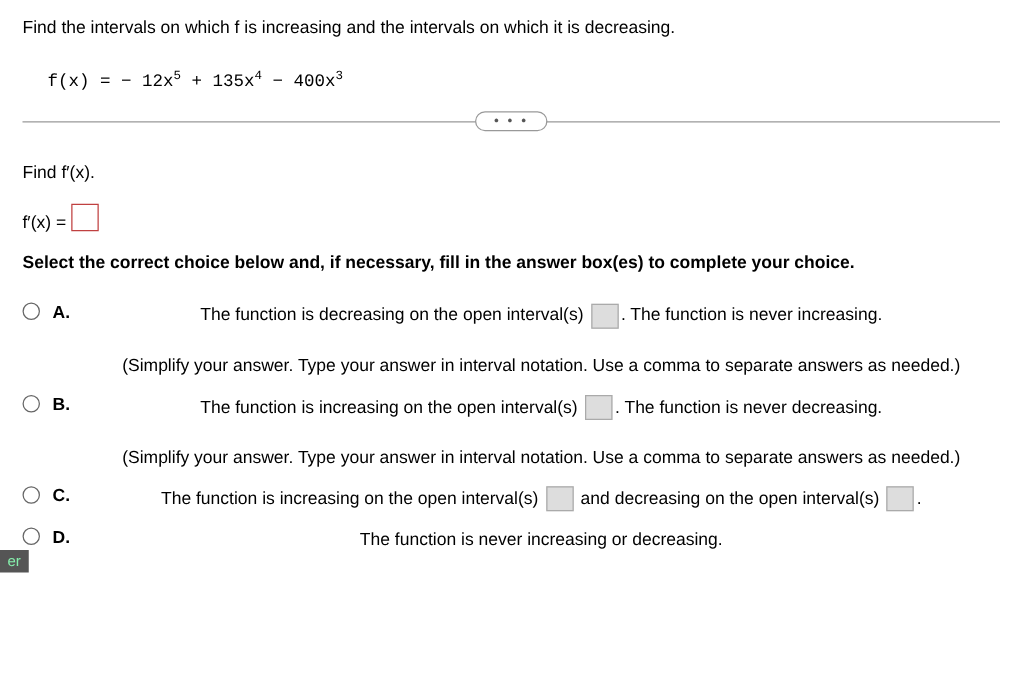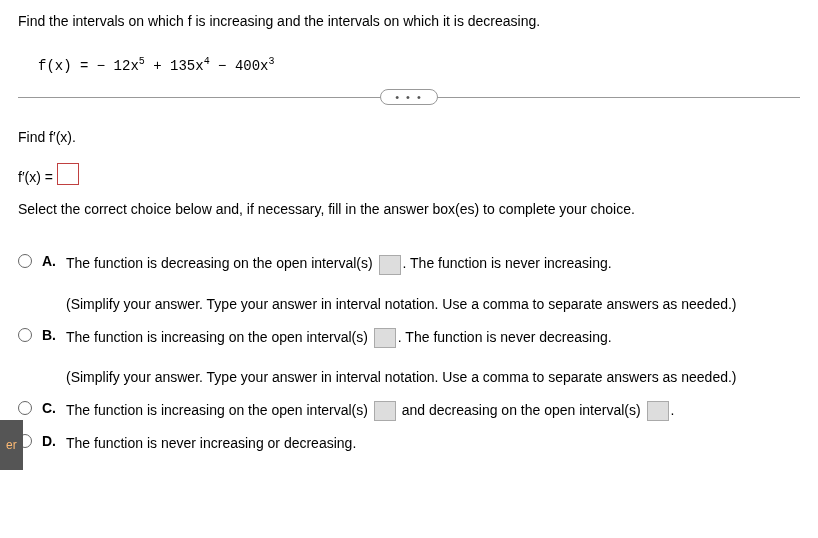--- a/index.html
+++ b/index.html
@@ -70,21 +70,22 @@
     .answer-box-gray {
       display: inline-block;
       width: 22px;
       height: 20px;
       background: #ddd;
       border: 1px solid #aaa;
       vertical-align: middle;
       margin: 0 2px;
     }
     .instruction {
-      margin-bottom: 36px;
+      margin-bottom: 24px;
+      font-weight: bold;
     }
     .choices {
       margin-top: 8px;
     }
     .choice {
       display: flex;
       align-items: flex-start;
       margin-bottom: 12px;
     }
     .radio-wrap {
@@ -100,33 +101,34 @@
       cursor: pointer;
     }
     .choice-label {
       font-weight: bold;
       margin-right: 8px;
       min-width: 16px;
     }
     .choice-content {
       flex: 1;
       line-height: 1.5;
+      text-align: center;
     }
     .choice-line2 {
       display: block;
       margin-top: 19px;
     }
     .bottom-tag {
       position: absolute;
       left: 0;
       bottom: 8px;
       background: #555;
-      color: #fdba74;
+      color: #86efac;
       font-size: 12px;
-      padding: 18px 6px;
+      padding: 2px 6px;
     }
   </style>
 </head>
 <body>
 
 <div class="question-intro">Find the intervals on which f is increasing and the intervals on which it is decreasing.</div>
 
 <div class="formula">
   <span>f(x) = − 12x</span><span class="sup">5</span><span> + 135x</span><span class="sup">4</span><span> − 400x</span><span class="sup">3</span>
 </div>

